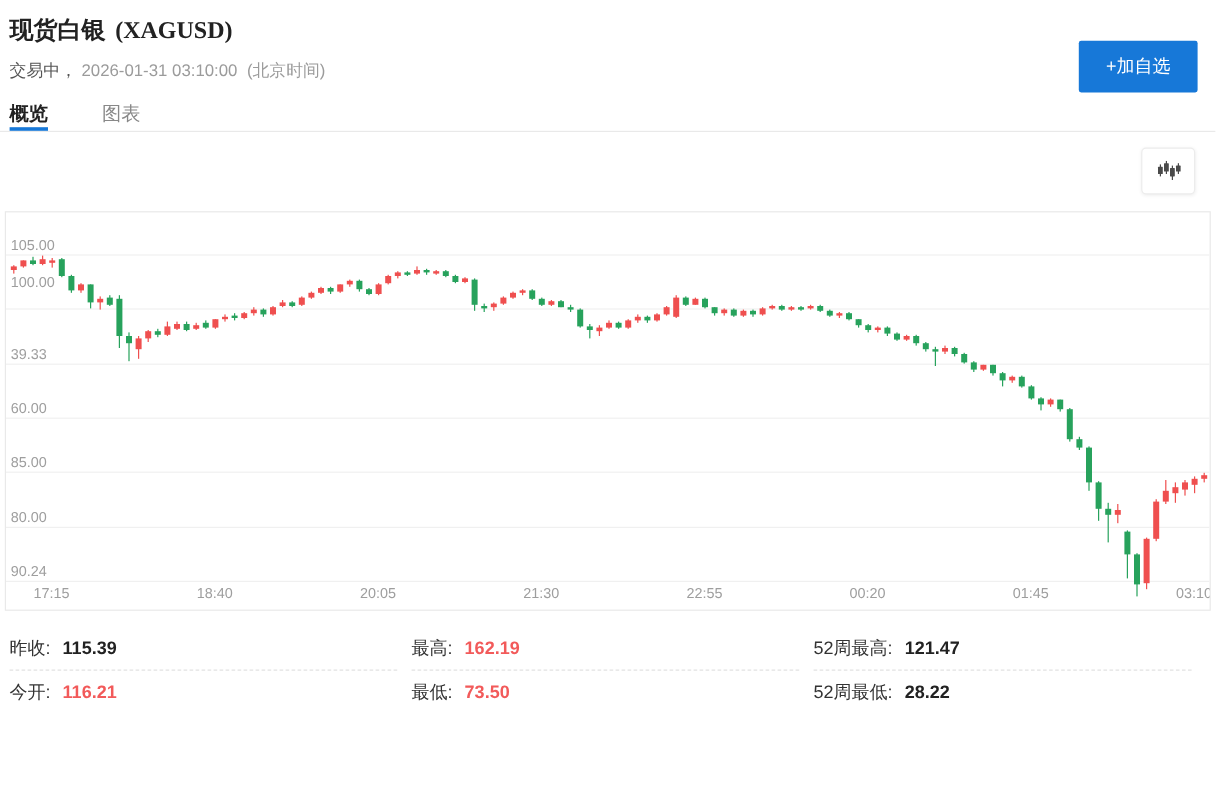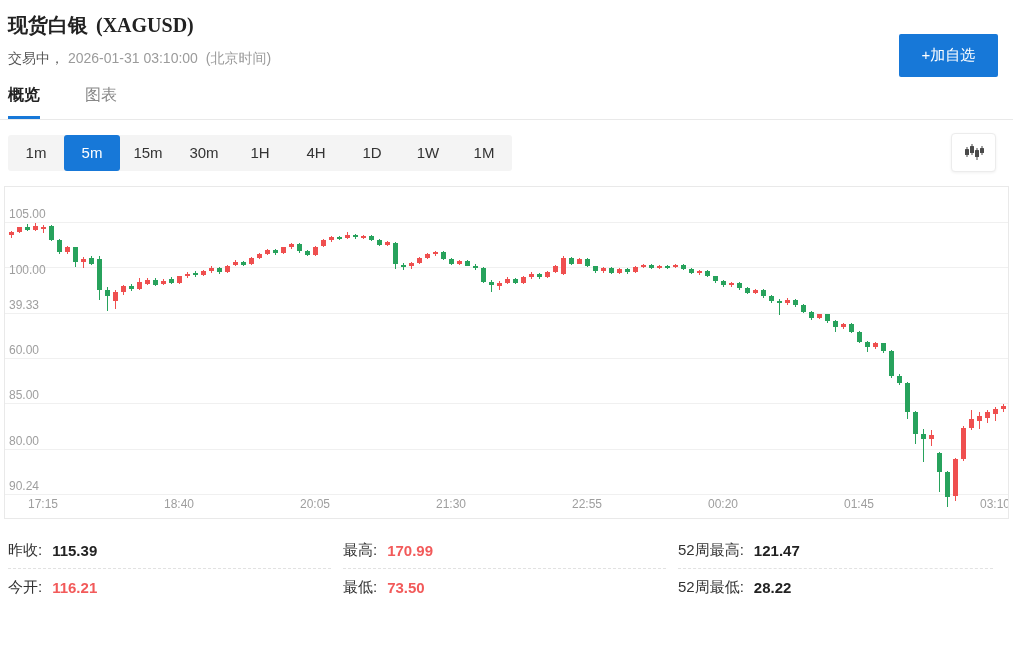--- a/index.html
+++ b/index.html
@@ -21,21 +21,21 @@
   .status { color:#555; }
   .dt, .tz { color:#9b9b9b; }
   .tz { margin-left:4px;text-align:center; }
   .add-btn {
     position:absolute; top:34px; right:15px; width:99px; height:43px;
     background:#1778d8; color:#fff; font-size:15px; border:none; border-radius:2px;
     cursor:pointer; font-family:inherit;
   }
   
   .tabs { margin-top:17px; padding-left:8px; border-bottom:1px solid #e9e9e9; display:flex; }
-  .tab { font-size:16px; padding-bottom:10px; cursor:pointer; color:#888; }
+  .tab { font-size:16px; cursor:pointer; color:#888; }
   .tab.active { color:#222; font-weight:bold; border-bottom:3px solid #1778d8; }
   .tab + .tab { margin-left:45px; }
   
   .period-row { margin-top:13px; padding:0 17px 0 8px; display:flex; align-items:center; }
   .period-bar { display:flex; background:#f4f4f4; border-radius:3px; height:36px; }
   .period-btn {
     width:56px; height:36px; border:none; background:transparent; font-size:15px; color:#333;
     cursor:pointer; border-radius:3px; font-family:inherit;
   }
   .period-btn.active { background:#1778d8; color:#fff; }
@@ -78,52 +78,41 @@
   </div>
   <button class="add-btn">+加自选</button>
 </div>
 
 <div class="tabs">
   <div class="tab active">概览</div>
   <div class="tab">图表</div>
 </div>
 
 <div class="period-row">
-  <div class="period-bar">
-    <button class="period-btn">1m</button>
-    <button class="period-btn active">5m</button>
-    <button class="period-btn">15m</button>
-    <button class="period-btn">30m</button>
-    <button class="period-btn">1H</button>
-    <button class="period-btn">4H</button>
-    <button class="period-btn">1D</button>
-    <button class="period-btn">1W</button>
-    <button class="period-btn">1M</button>
-  </div>
   <button class="style-btn">
     <svg width="20" height="18" viewBox="0 0 20 18">
       <g fill="#4a4a4a">
         <rect x="2.5" y="3" width="1" height="10"></rect>
           <rect x="1" y="5" width="4" height="6" rx="0.5"></rect>
         <rect x="7.5" y="0" width="1" height="11"></rect>
           <rect x="6" y="2" width="4" height="7" rx="0.5"></rect>
         <rect x="12.5" y="4" width="1" height="12"></rect>
           <rect x="11" y="6" width="4" height="7" rx="0.5"></rect>
         <rect x="17.5" y="2" width="1" height="9"></rect>
           <rect x="16" y="4" width="4" height="5" rx="0.5"></rect>
       </g>
     </svg>
   </button>
 </div>
 
 <div class="chart" id="chart">
     <div class="gridline" style="top: 35px;"></div>
     <div class="ylab" style="top: 20px;">105.00</div>
     <div class="gridline" style="top: 80.3px;"></div>
-    <div class="ylab" style="top: 76px;">100.00</div>
+    <div class="ylab" style="top: 51px;">100.00</div>
     <div class="gridline" style="top: 125.6px;"></div>
     <div class="ylab" style="top: 110.6px;">39.33</div>
     <div class="gridline" style="top: 170.9px;"></div>
     <div class="ylab" style="top: 155.9px;">60.00</div>
     <div class="gridline" style="top: 216.2px;"></div>
     <div class="ylab" style="top: 201.2px;">85.00</div>
     <div class="gridline" style="top: 261.5px;"></div>
     <div class="ylab" style="top: 246.5px;">80.00</div>
     <div class="gridline" style="top: 306.8px;"></div>
     <div class="ylab" style="top: 291.8px;">90.24</div>
@@ -394,21 +383,21 @@
       <span class="stat-value">115.39</span>
     </div>
     <div class="stat-cell">
       <span class="stat-label">今开:</span>
       <span class="stat-value red">116.21</span>
     </div>
   </div>
   <div class="stat-col">
     <div class="stat-cell sep">
       <span class="stat-label">最高:</span>
-      <span class="stat-value red">170.99</span>
+      <span class="stat-value red">162.19</span>
     </div>
     <div class="stat-cell">
       <span class="stat-label">最低:</span>
       <span class="stat-value red">73.50</span>
     </div>
   </div>
   <div class="stat-col">
     <div class="stat-cell sep">
       <span class="stat-label">52周最高:</span>
       <span class="stat-value">121.47</span>

